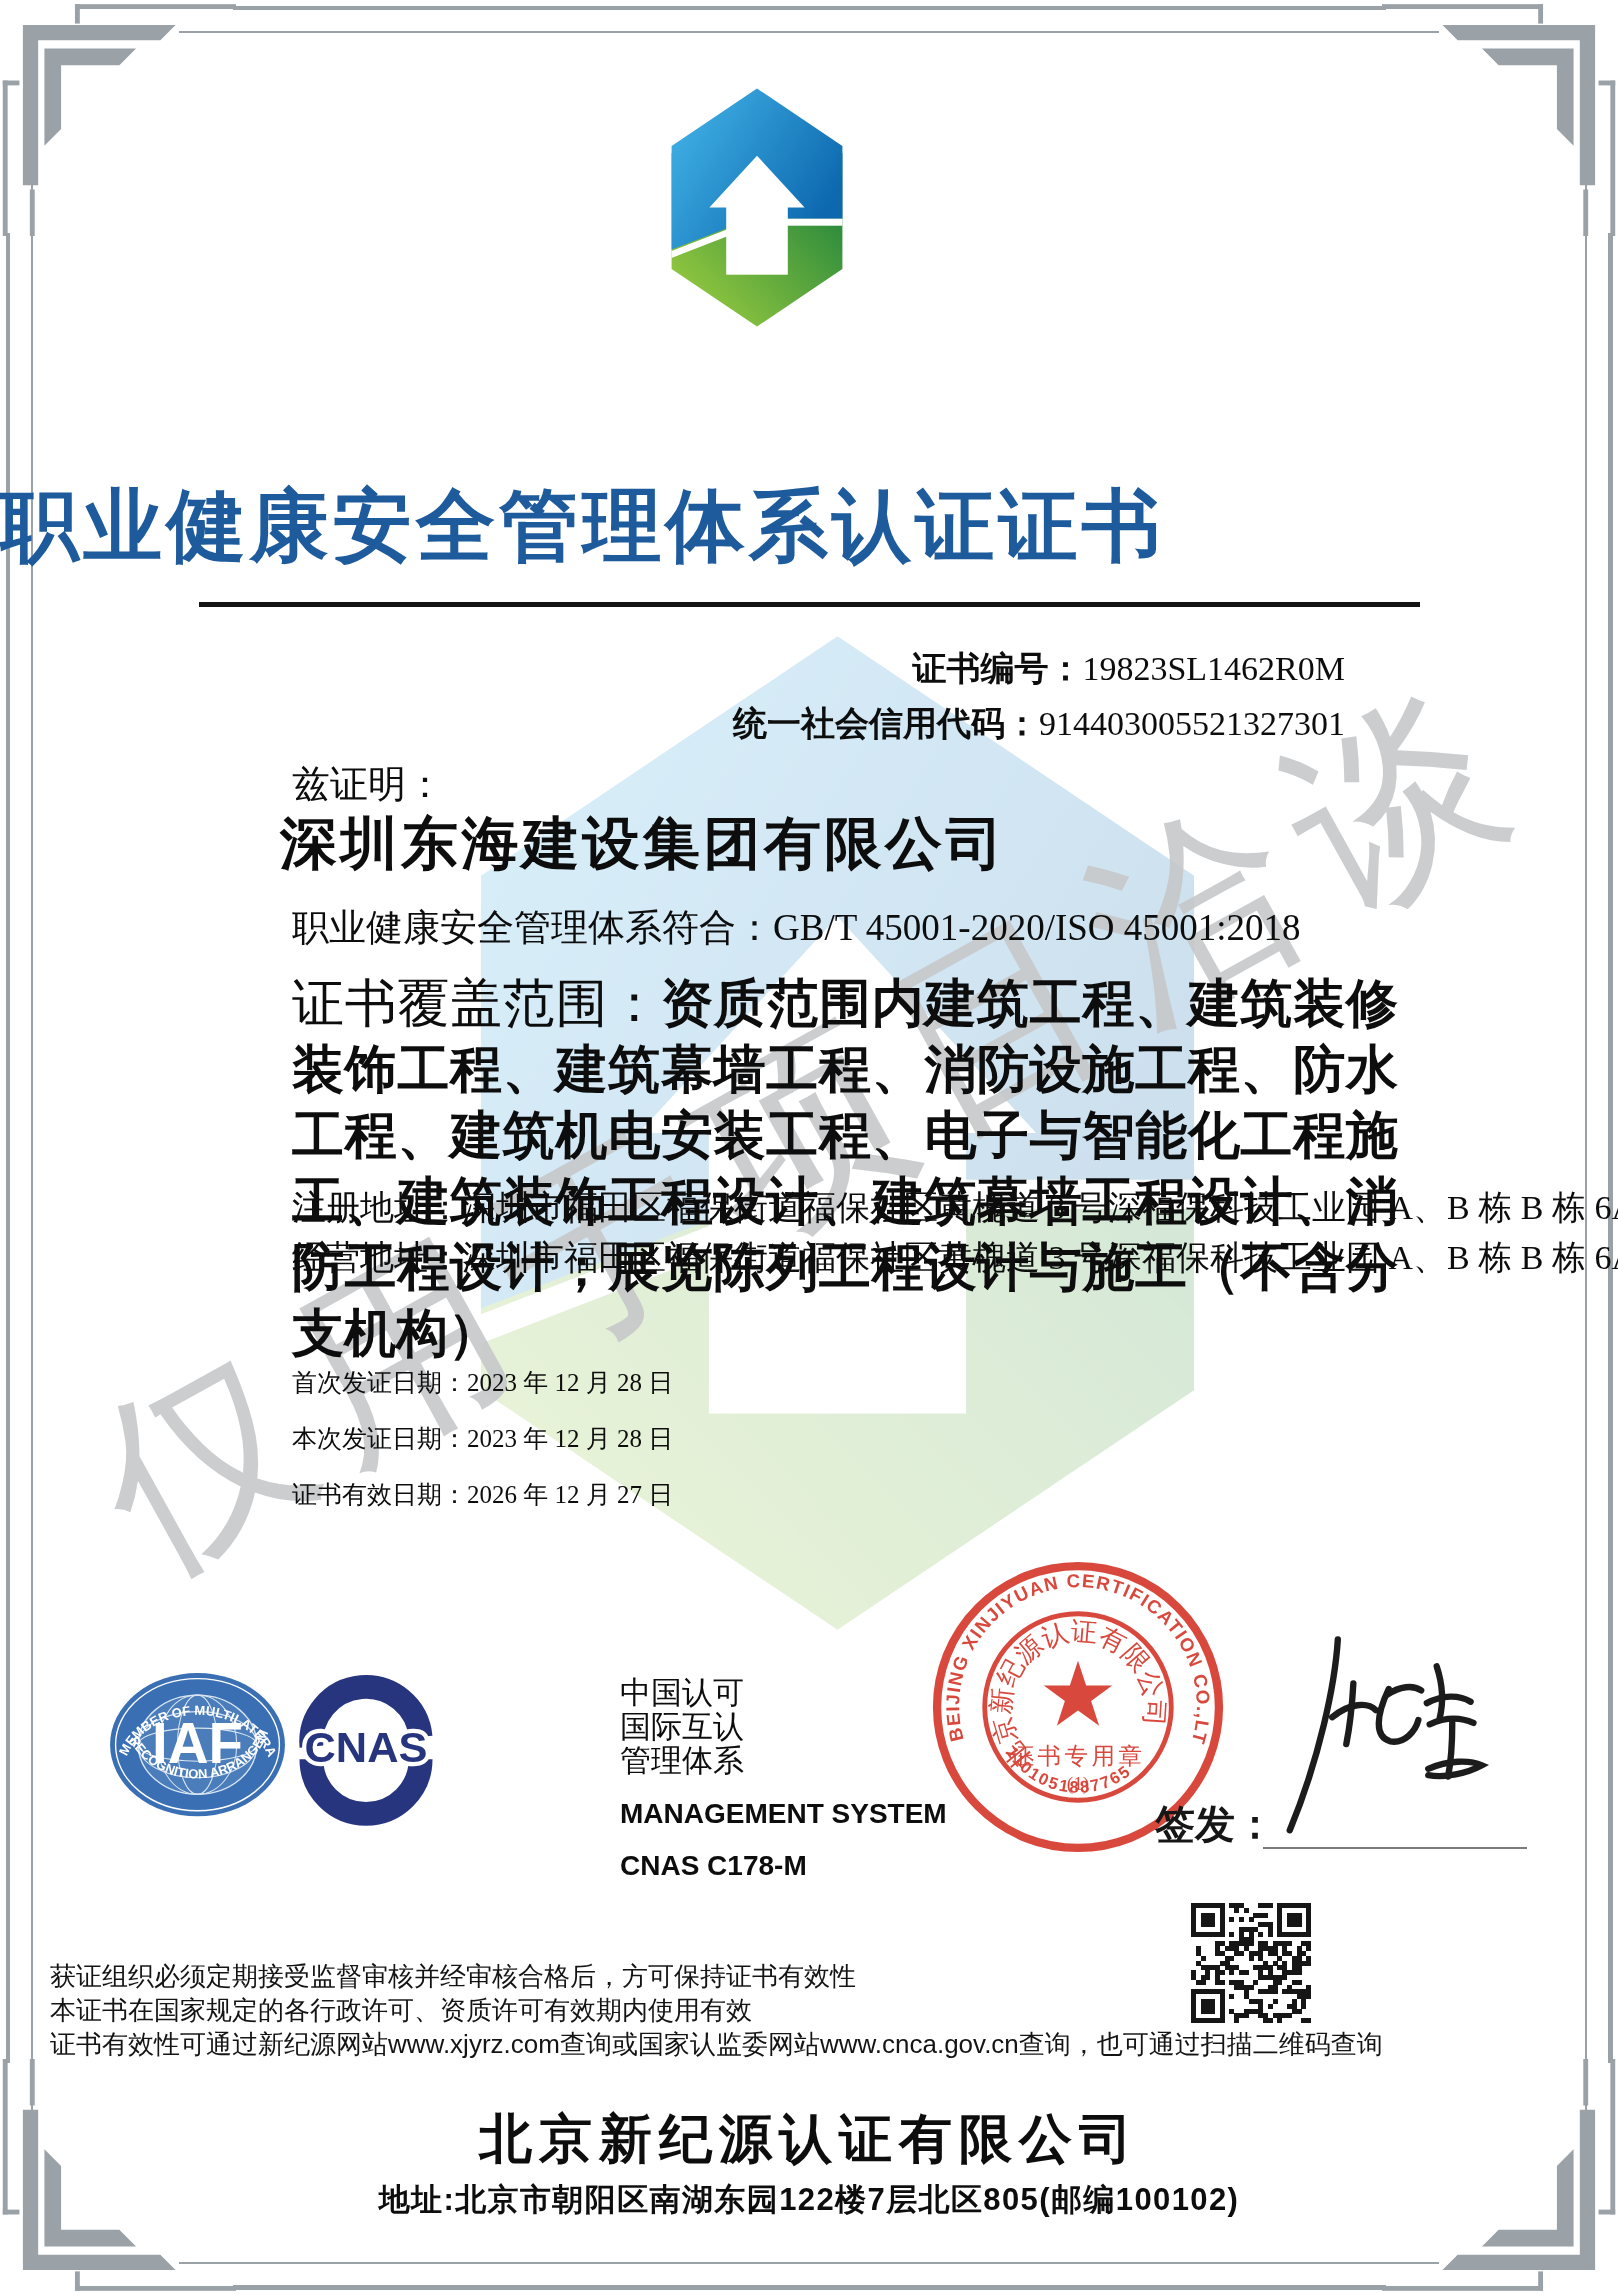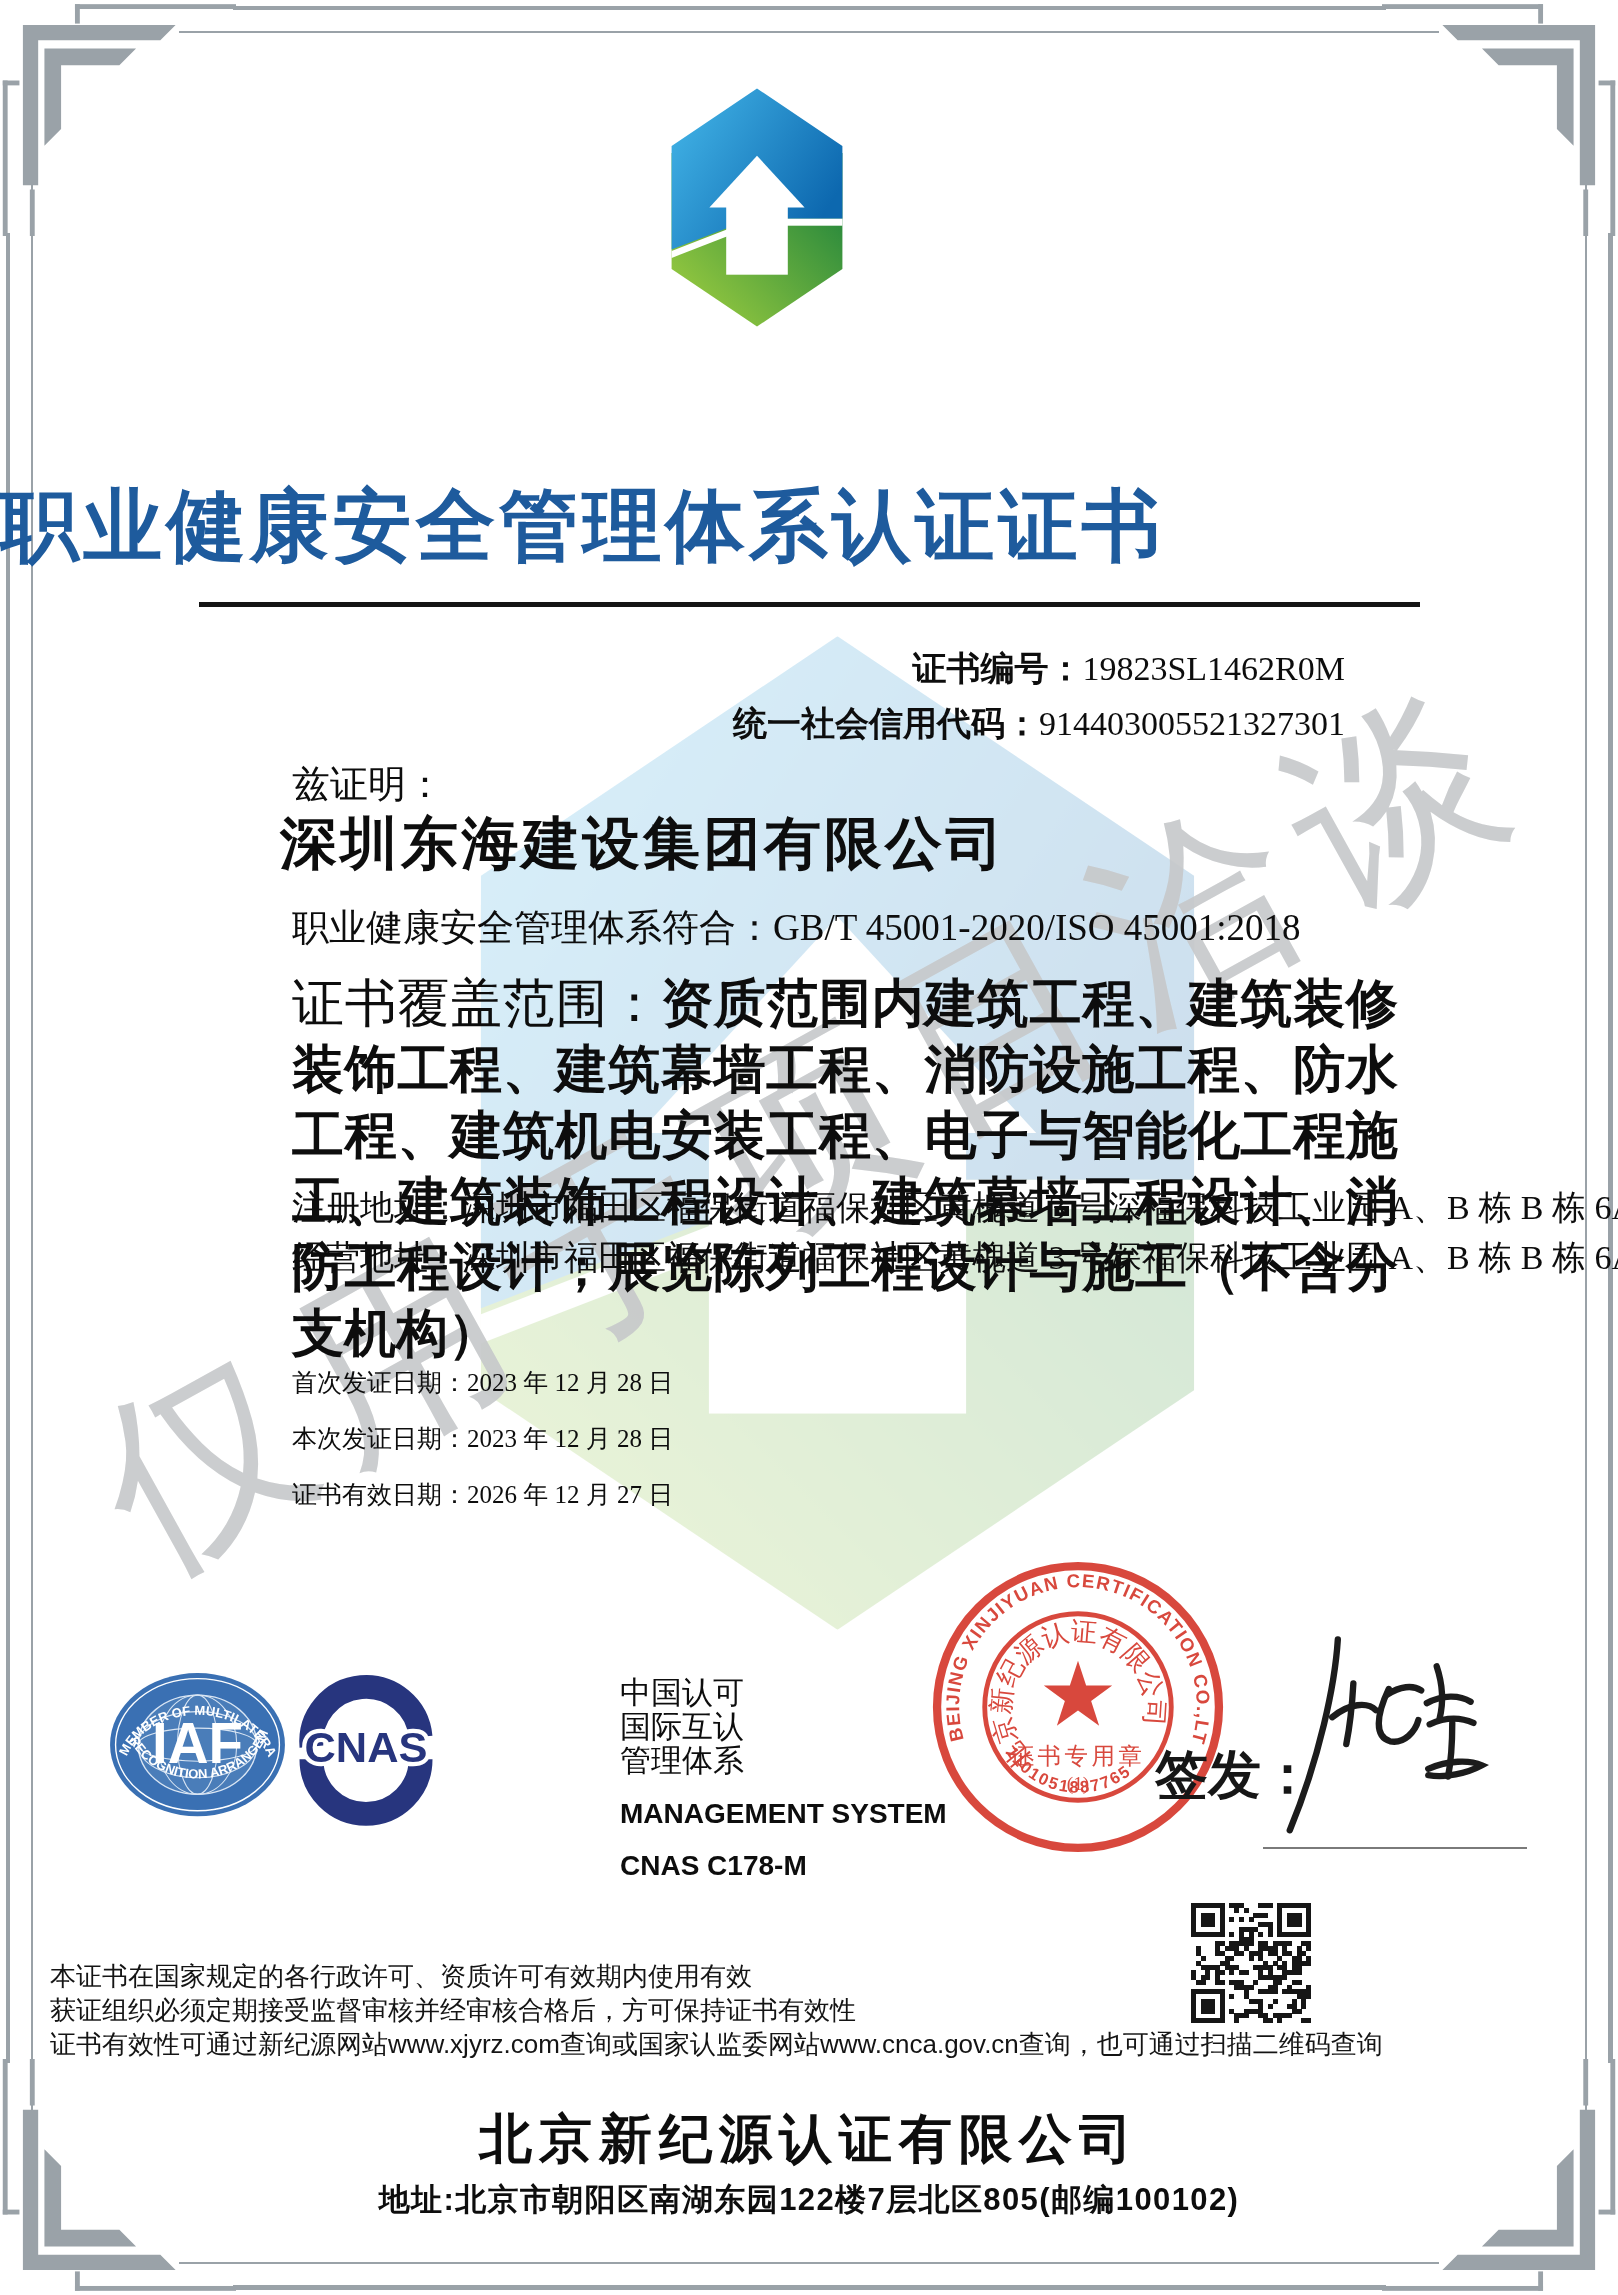--- a/index.html
+++ b/index.html
@@ -57,22 +57,22 @@
   .dates{position:absolute;left:292px;top:1355px;font-size:25px;line-height:56px;}
   
   .iaf{position:absolute;left:108px;top:1670px;width:179px;height:150px;}
   .cnas{position:absolute;left:296px;top:1671px;width:140px;height:161px;}
   .acc-lines{position:absolute;left:620px;top:1676px;}
   .acc-lines .cn{font-size:31px;line-height:34px;}
   .acc-lines .en{font-family:"Liberation Sans", sans-serif;font-weight:700;font-size:28px;line-height:33px;margin-top:19px;}
   
   .stamp{position:absolute;left:926px;top:1555px;width:304px;height:304px;opacity:.93;}
   .sig-label{
-    position:absolute;left:1155px;top:1740px;
-    font-family:Liberation Sans, sans-serif;font-weight:600;font-size:53px;color:#161616;
+    position:absolute;left:1155px;top:1797px;
+    font-family:Liberation Sans, sans-serif;font-weight:600;font-size:40px;color:#161616;
   }
   .sig-line{position:absolute;left:1263px;top:1847px;width:264px;height:2.1px;background:#7a7a7a;}
   .signature{position:absolute;left:1270px;top:1624px;width:219px;height:219px;}
   
   .notes{
     position:absolute;left:50px;top:1959px;
     font-family:"Liberation Sans", sans-serif;
     font-size:26px;line-height:34px;color:#141414;
   }
   .qr{position:absolute;left:1191px;top:1902px;width:120px;height:122px;}
@@ -240,22 +240,22 @@
       <path d="M166,100 C184,88 202,86 214,94"></path>
       <path d="M236,60 C244,84 246,110 240,134"></path>
       <path d="M222,112 C244,100 268,100 284,110"></path>
       <path d="M226,142 C248,132 270,132 288,140"></path>
       <path d="M258,140 C258,170 256,196 252,216"></path>
       <path d="M224,205 C252,193 282,192 300,200 C278,212 248,218 224,214"></path>
     </g>
   </svg>
 
   <div class="notes">
+    <div>获证组织必须定期接受监督审核并经审核合格后，方可保持证书有效性</div>
     <div>本证书在国家规定的各行政许可、资质许可有效期内使用有效</div>
-    <div>获证组织必须定期接受监督审核并经审核合格后，方可保持证书有效性</div>
     <div>证书有效性可通过新纪源网站www.xjyrz.com查询或国家认监委网站www.cnca.gov.cn查询，也可通过扫描二维码查询</div>
   </div>
 
   <svg class="qr" id="qr-svg" viewBox="0 0 25 25" shape-rendering="crispEdges">
       <rect x="0" y="0" width="1.04" height="1.04" fill="#161616"></rect>
       <rect x="1" y="0" width="1.04" height="1.04" fill="#161616"></rect>
       <rect x="2" y="0" width="1.04" height="1.04" fill="#161616"></rect>
       <rect x="3" y="0" width="1.04" height="1.04" fill="#161616"></rect>
       <rect x="4" y="0" width="1.04" height="1.04" fill="#161616"></rect>
       <rect x="5" y="0" width="1.04" height="1.04" fill="#161616"></rect>

